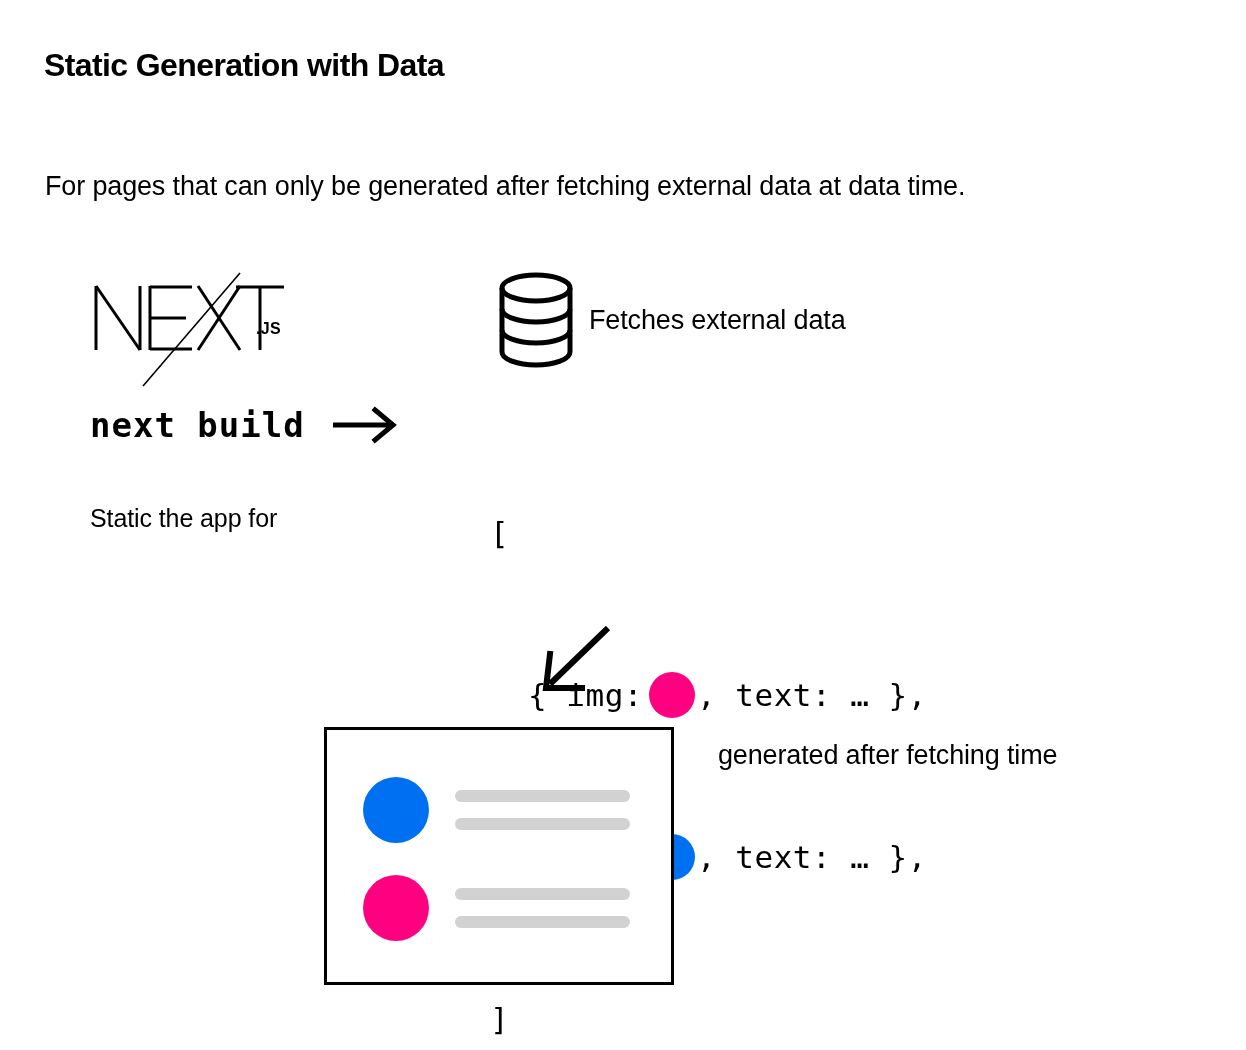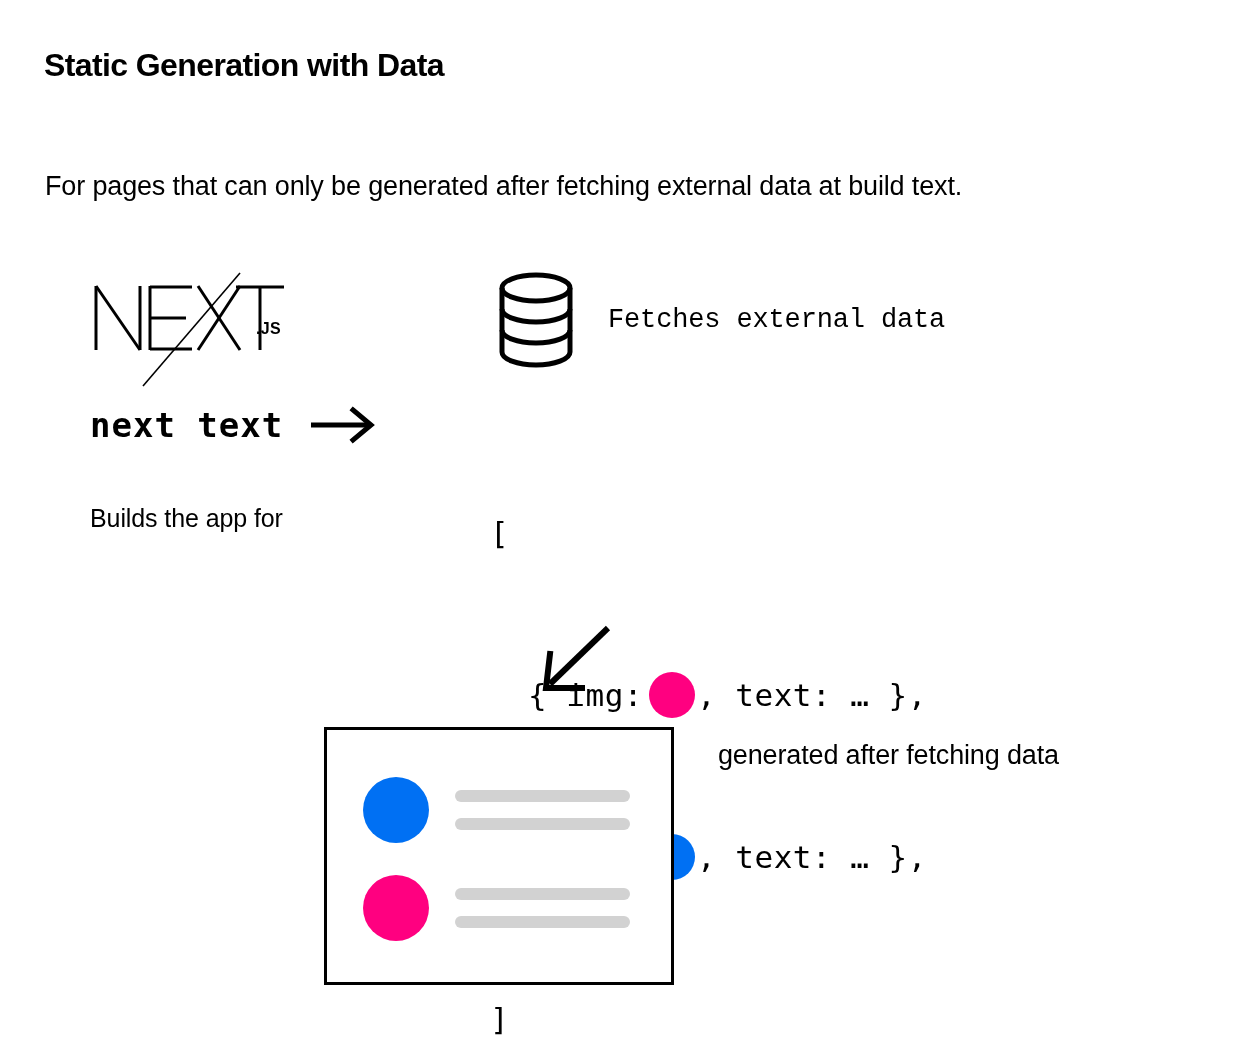--- a/index.html
+++ b/index.html
@@ -79,25 +79,24 @@
   
   #database-row {
     position: absolute;
     left: 497px;
     top: 271px;
     display: flex;
     align-items: center;
   }
   #database-icon { display: block; }
   #fetch-label {
-    margin-left: 33px;
+    margin-left: 14px;
     font-size: 27px;
     letter-spacing: -0.15px;
     white-space: nowrap;
-    font-family: Liberation Mono, monospace;
   }
 
   
   #data-code-block {
     position: absolute;
     left: 490px;
     top: 398px;
     font-family: "DejaVu Sans Mono", "Liberation Mono", monospace;
     font-size: 31px;
     line-height: 54px;
@@ -174,21 +173,21 @@
     width: 470px;
     font-size: 27px;
     line-height: 1.95;
     letter-spacing: -0.15px;
   }
 </style>
 </head>
 <body>
 
 <div id="page-title">Static Generation with Data</div>
-<div id="page-subtitle">For pages that can only be generated after fetching external data at build text.</div>
+<div id="page-subtitle">For pages that can only be generated after fetching external data at data time.</div>
 
 <div id="nextjs-logo">
   <svg width="200" height="120" viewBox="0 0 200 120">
 
     <line x1="152" y1="5" x2="55" y2="118" stroke="#000" stroke-width="1.6"></line>
 
     <line x1="8" y1="18" x2="8" y2="82" stroke="#000" stroke-width="3"></line>
     <line x1="8" y1="18" x2="52" y2="82" stroke="#000" stroke-width="3"></line>
     <line x1="52" y1="18" x2="52" y2="82" stroke="#000" stroke-width="3"></line>
 
@@ -200,31 +199,31 @@
     <line x1="110" y1="18" x2="152" y2="82" stroke="#000" stroke-width="3"></line>
     <line x1="152" y1="18" x2="110" y2="82" stroke="#000" stroke-width="3"></line>
 
     <line x1="148" y1="19" x2="196" y2="19" stroke="#000" stroke-width="3"></line>
     <line x1="172" y1="19" x2="172" y2="82" stroke="#000" stroke-width="3"></line>
   </svg>
   <span style="position:absolute;left:168px;top:52px;font-size:16px;font-weight:700;letter-spacing:0.3px;">.JS</span>
 </div>
 
 <div id="build-command-row">
-  <span id="build-command">next text</span>
+  <span id="build-command">next build</span>
   <span>
     <svg id="build-arrow-icon" width="70" height="40" viewBox="0 0 70 40">
       <line x1="2" y1="20" x2="60" y2="20" stroke="#000" stroke-width="5"></line>
       <polyline points="44,5 62,20 44,35" fill="none" stroke="#000" stroke-width="5" stroke-linecap="square" stroke-linejoin="miter"></polyline>
     </svg>
   </span>
 </div>
 
 <div id="build-description">
-  <div>Builds the app for</div>
+  <div>Static the app for</div>
 </div>
 
 <div id="database-row">
   <span>
     <svg id="database-icon" width="78" height="98" viewBox="0 0 78 98">
       <ellipse cx="39" cy="17" rx="34" ry="13" fill="none" stroke="#000" stroke-width="5"></ellipse>
       <path d="M5,17 L5,81" fill="none" stroke="#000" stroke-width="5"></path>
       <path d="M73,17 L73,81" fill="none" stroke="#000" stroke-width="5"></path>
       <path d="M5,81 A34,13 0 0 0 73,81" fill="none" stroke="#000" stroke-width="5"></path>
       <path d="M5,38 A34,13 0 0 0 73,38" fill="none" stroke="#000" stroke-width="5"></path>
@@ -273,14 +272,14 @@
   <div class="mockup-row" id="mockup-row-2">
     <div class="mockup-avatar avatar-pink"></div>
     <div class="mockup-lines">
       <div class="mockup-line"></div>
       <div class="mockup-line"></div>
     </div>
   </div>
 </div>
 
 <div id="mockup-caption">
-  <div>generated after fetching data</div>
+  <div>generated after fetching time</div>
 </div>
 
 </body></html>

